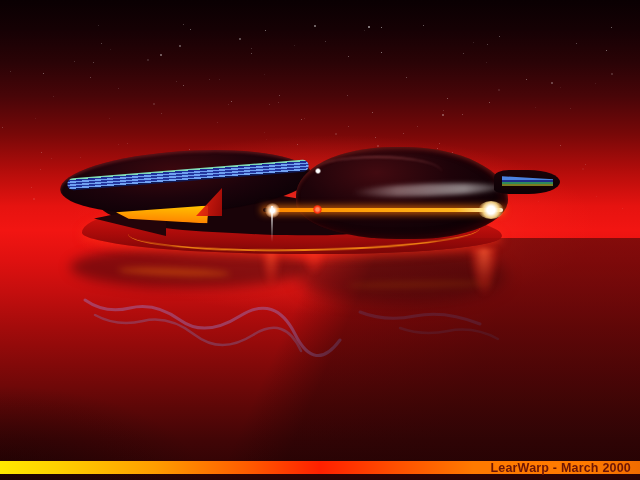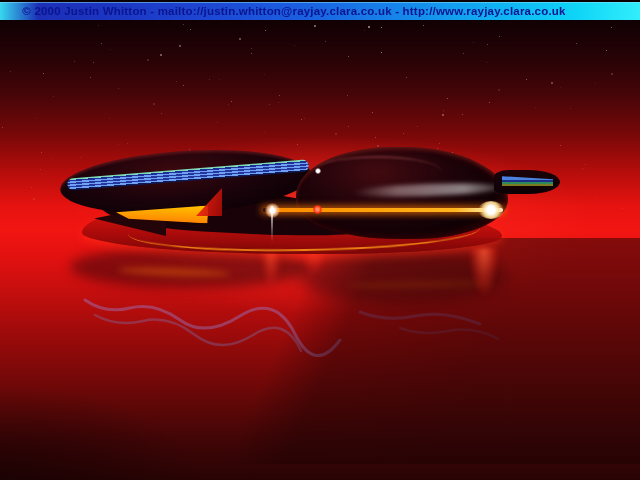--- a/index.html
+++ b/index.html
@@ -280,16 +280,16 @@
       </div>
       <div class="beam"></div>
       <div class="spark-left"></div>
       <div class="spark-spike"></div>
       <div class="beam-dot-red"></div>
       <div class="nose-glow"></div>
       <div class="top-dot"></div>
     </div>
   </div>
 
-  <div class="credit-bar">
-    <span class="credit-text">© 2000 Justin Whitton - mailto://justin.whitton@rayjay.clara.co.uk - http://www.rayjay.clara.co.uk</span>
+  <div class="footer-bar">
+    <span class="footer-text">LearWarp - March 2000</span>
   </div>
 </div>
 
 </body></html>

